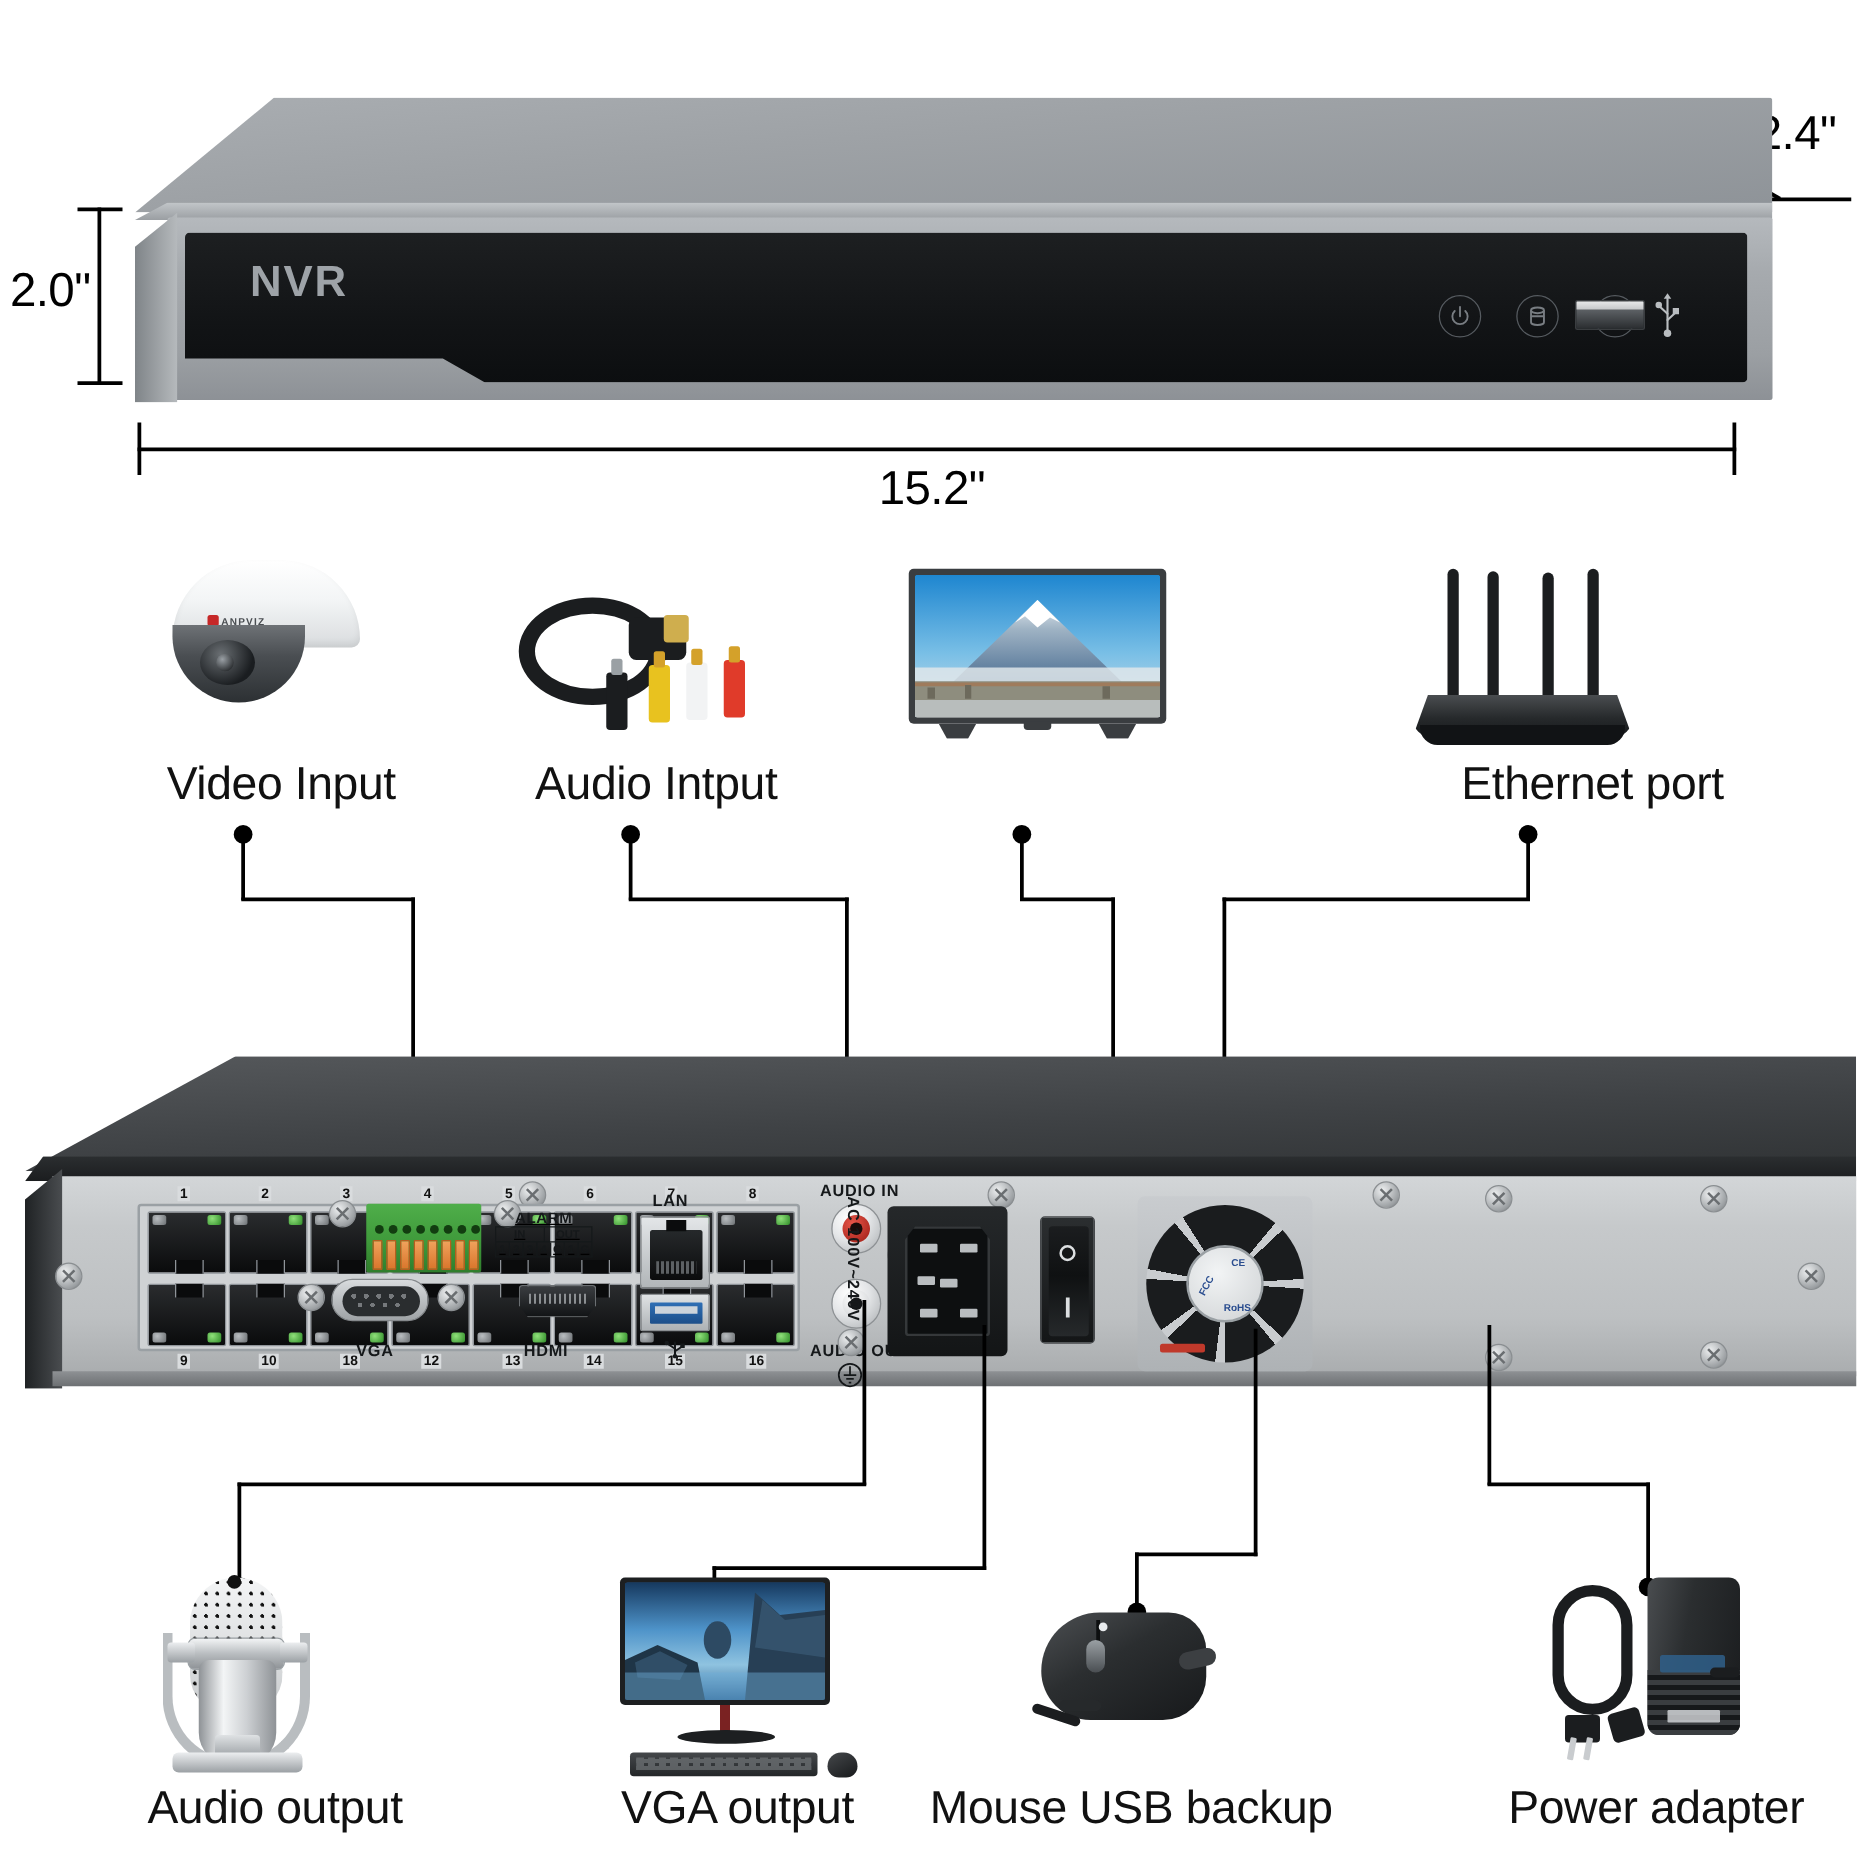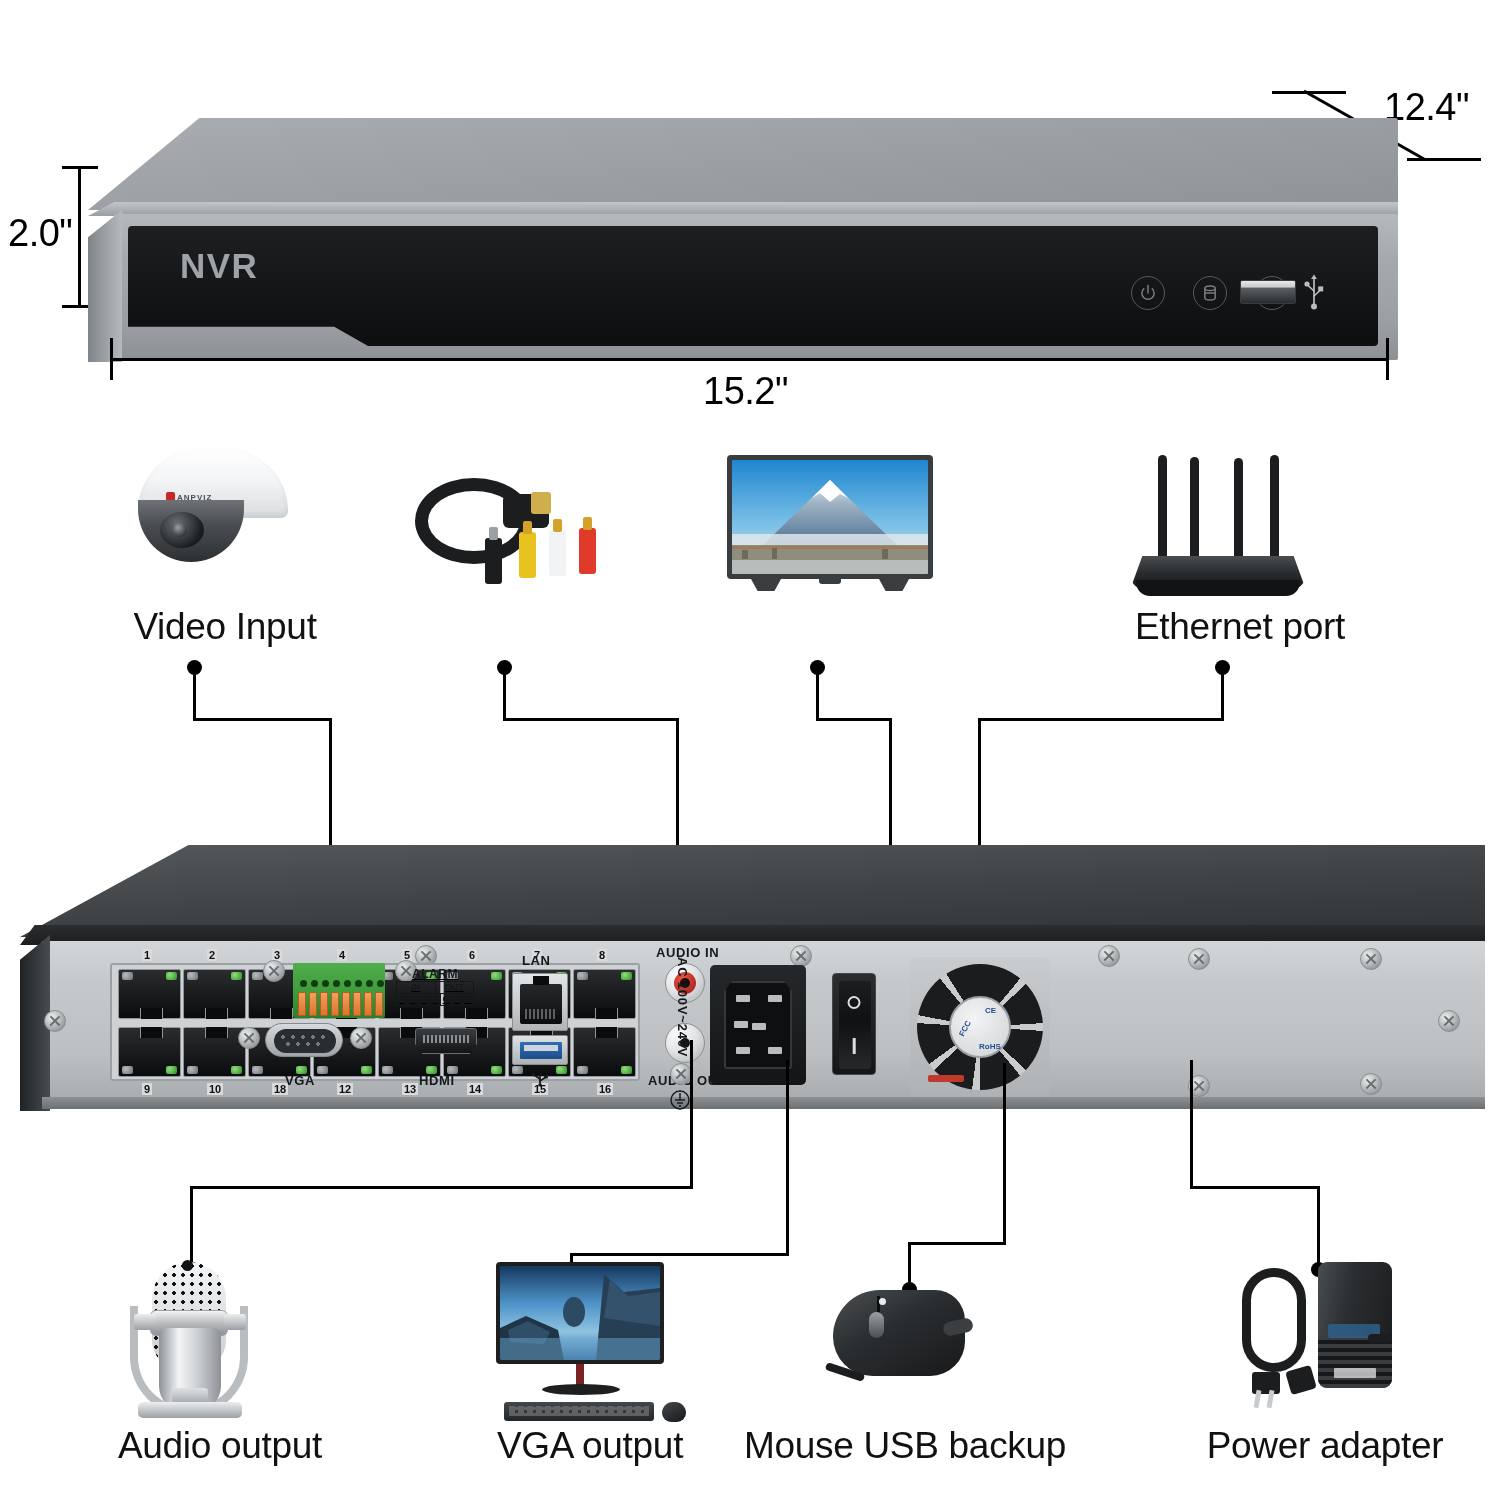--- a/index.html
+++ b/index.html
@@ -26,21 +26,21 @@
   
   .lead { background: #000; position: absolute; }
   .lead-v { width: 3px; }
   .lead-h { height: 3px; }
   .dot {
     position: absolute; width: 15px; height: 15px;
     border-radius: 50%; background: #000;
   }
 
   
-  #front-unit { left: 88px; top: 78px; width: 1310px; height: 245px; margin-top: 40px; }
+  #front-unit { left: 108px; top: 78px; width: 1310px; height: 245px; }
 
   .front-top {
     position: absolute; left: 0; top: 0; width: 1310px; height: 92px;
     background: linear-gradient(175deg,#a9adb1 0%, #9ea2a6 40%, #8e9398 100%);
     clip-path: polygon(8.5% 0%, 100% 0%, 100% 100%, 0% 100%);
     border-radius: 3px 3px 0 0;
   }
   .front-top-edge {
     position: absolute; left: 0; top: 84px; width: 1310px; height: 14px;
     background: linear-gradient(180deg,#c2c6c9,#9a9ea2);
@@ -548,20 +548,21 @@
     <div class="rca-plug" style="left:104px; top:62px; background:#e8c21f;">
         <div class="tip"></div>
       </div>
     <div class="rca-plug" style="left:134px; top:60px; background:#f2f3f4;">
         <div class="tip"></div>
       </div>
     <div class="rca-plug" style="left:164px; top:58px; background:#e03b2a;">
         <div class="tip"></div>
       </div>
   </div>
+  <div class="acc-label abs" style="left:380px; top:606px; width:290px;">Audio Intput</div>
 
   <div class="acc" style="left:727px; top:455px; width:216px; height:140px;">
     <div class="tv-frame" style="left:0; top:0;">
       <div class="tv-screen">
         <svg width="196" height="114" viewBox="0 0 196 114">
           <defs>
             <linearGradient id="sky" x1="0" y1="0" x2="0" y2="1">
               <stop offset="0%" stop-color="#1e86d0"></stop>
                 <stop offset="55%" stop-color="#79bfe6"></stop>
               <stop offset="100%" stop-color="#cfe0e8"></stop>
@@ -591,21 +592,21 @@
   </div>
 
   <div class="acc" style="left:1130px; top:452px; width:200px; height:140px;">
     <div class="rt-ant" style="left:28px; top:3px; height:108px;"></div>
     <div class="rt-ant" style="left:60px; top:5px; height:106px;"></div>
     <div class="rt-ant" style="left:104px; top:6px; height:104px;"></div>
     <div class="rt-ant" style="left:140px; top:3px; height:108px;"></div>
     <div class="rt-body" style="left:0; top:104px;"></div>
     <div class="abs" style="left:6px; top:128px; width:164px; height:16px; background:#111315; border-radius:0 0 14px 14px;"></div>
   </div>
-  <div class="acc-label abs" style="left:1080px; top:606px; width:320px;">Ethernet port</div>
+  <div class="acc-label abs" style="left:1114px; top:606px; width:320px;">Ethernet port</div>
 
   <div class="dot" style="left:187px; top:660px;"></div>
   <div class="lead lead-v" style="left:193px; top:668px; height:52px;"></div>
   <div class="lead lead-h" style="left:193px; top:718px; width:139px;"></div>
   <div class="lead lead-v" style="left:329px; top:718px; height:264px;"></div>
 
   <div class="dot" style="left:497px; top:660px;"></div>
   <div class="lead lead-v" style="left:503px; top:668px; height:52px;"></div>
   <div class="lead lead-h" style="left:503px; top:718px; width:176px;"></div>
   <div class="lead lead-v" style="left:676px; top:718px; height:246px;"></div>

